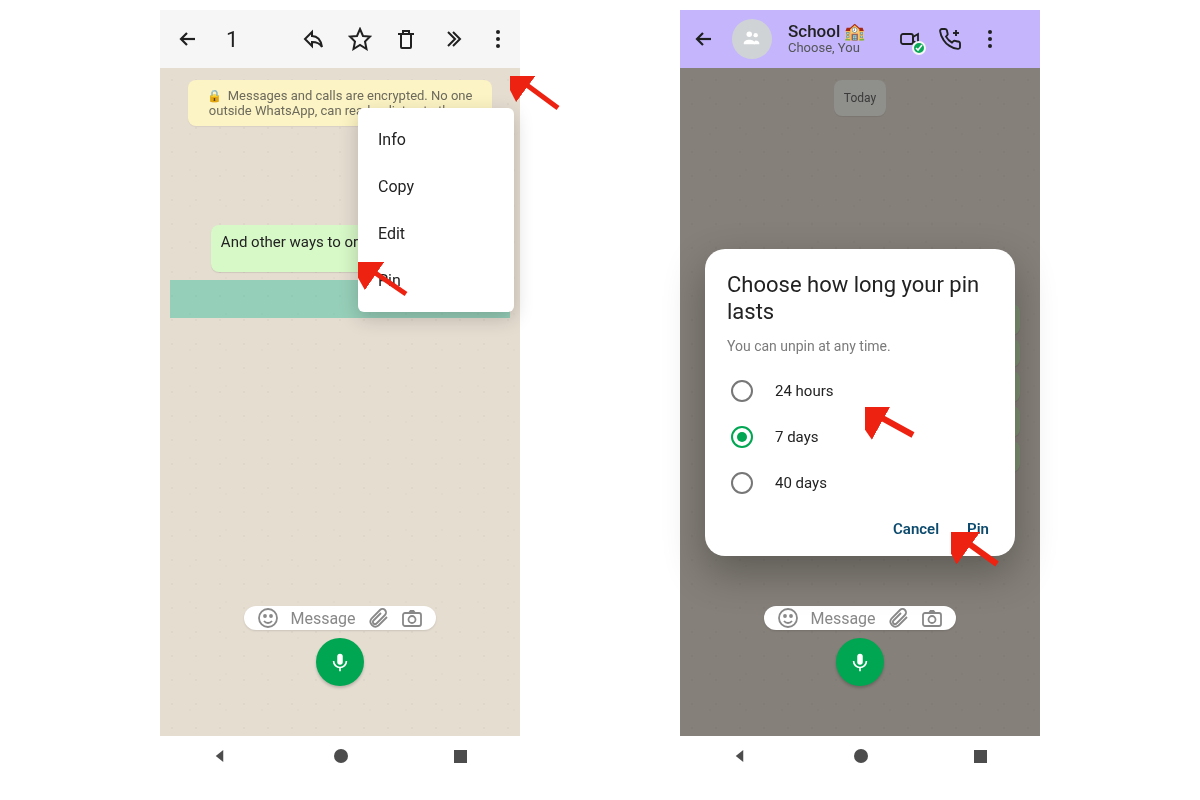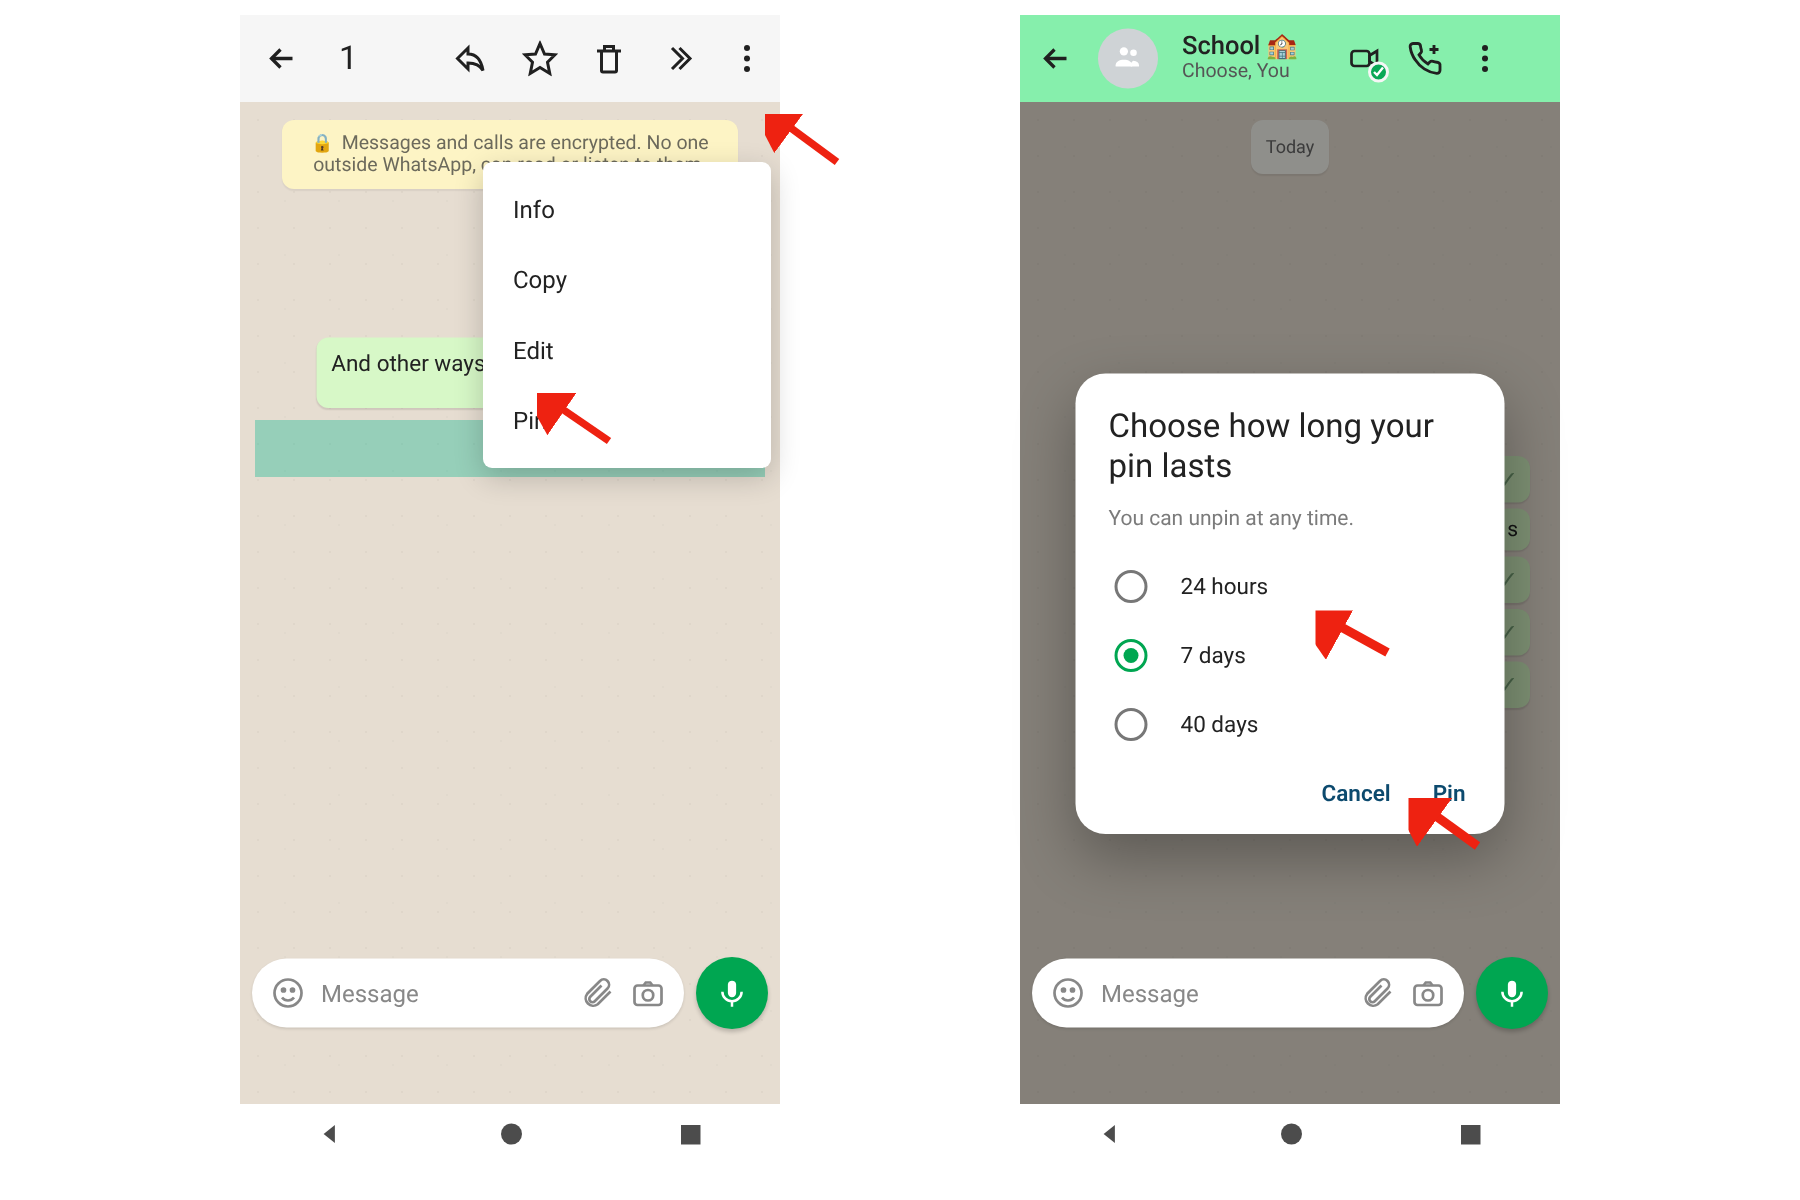--- a/index.html
+++ b/index.html
@@ -30,21 +30,21 @@
     padding: 0 10px 0 16px;
     gap: 22px;
     color: #202020;
   }
   .topbar .spacer { flex: 1; }
   .topbar .count { font-size: 22px; font-weight: 400; margin-left: 4px; }
   .icon { width: 24px; height: 24px; display: inline-flex; align-items: center; justify-content: center; }
   .icon svg { width: 24px; height: 24px; }
   .topbar-b {
     height: 58px;
-    background: #86efac;
+    background: #c4b5fd;
     display: flex;
     align-items: center;
     padding: 0 10px 0 12px;
     gap: 16px;
     color: #202020;
   }
   .avatar-pl {
     width: 40px; height: 40px; border-radius: 50%;
     background: #cfd3d6;
     display: flex; align-items: center; justify-content: center;
@@ -101,21 +101,21 @@
   .meta-row {
     display: flex; justify-content: flex-end; align-items: center; gap: 4px;
     font-size: 11px; color: #7a8a7a; margin-top: 1px;
   }
   .selhi {
     position: absolute; left: 0; right: 0; height: 38px;
     background: rgba(0,180,140,0.35);
   }
   .inputbar {
     position: absolute; left: 8px; right: 8px; bottom: 50px;
-    display: flex; align-items: center; gap: 8px;
+    display: flex; align-items: center; gap: 8px; flex-direction: column;
   }
   .msg-input {
     flex: 1;
     background: #ffffff;
     border-radius: 26px;
     height: 46px;
     display: flex; align-items: center;
     padding: 0 12px; gap: 10px;
     box-shadow: 0 1px 2px rgba(0,0,0,0.12);
   }
@@ -132,33 +132,33 @@
     display: flex; align-items: center; justify-content: space-around;
   }
   .navbar .navicon { color: #202020; opacity: 0.8; }
   .menu {
     position: absolute;
     top: 40px; right: 6px;
     background: #fff;
     border-radius: 6px;
     box-shadow: 0 6px 20px rgba(0,0,0,0.2);
     padding: 8px 0;
-    width: 192px;
+    width: 156px;
     z-index: 10;
   }
   .menu-item {
     padding: 14px 20px;
     font-size: 16px; color: #222;
   }
   .arrow {
     position: absolute; z-index: 50; pointer-events: none;
   }
   .arrow svg { width: 50px; height: 36px; }
   .dialog {
-    width: 286px;
+    width: 310px;
     background: #fff;
     border-radius: 20px;
     padding: 22px 22px 12px 22px;
     box-shadow: 0 16px 40px rgba(0,0,0,0.3);
     position: relative;
   }
   .dialog h2 { font-size: 22px; font-weight: 400; color: #222; line-height: 1.25; margin-bottom: 12px; }
   .dialog .sub { font-size: 14px; color: #7b7b7b; margin-bottom: 14px; }
   .radio-row { display: flex; align-items: center; gap: 22px; padding: 12px 4px; font-size: 15px; color: #222; }
   .radio {

